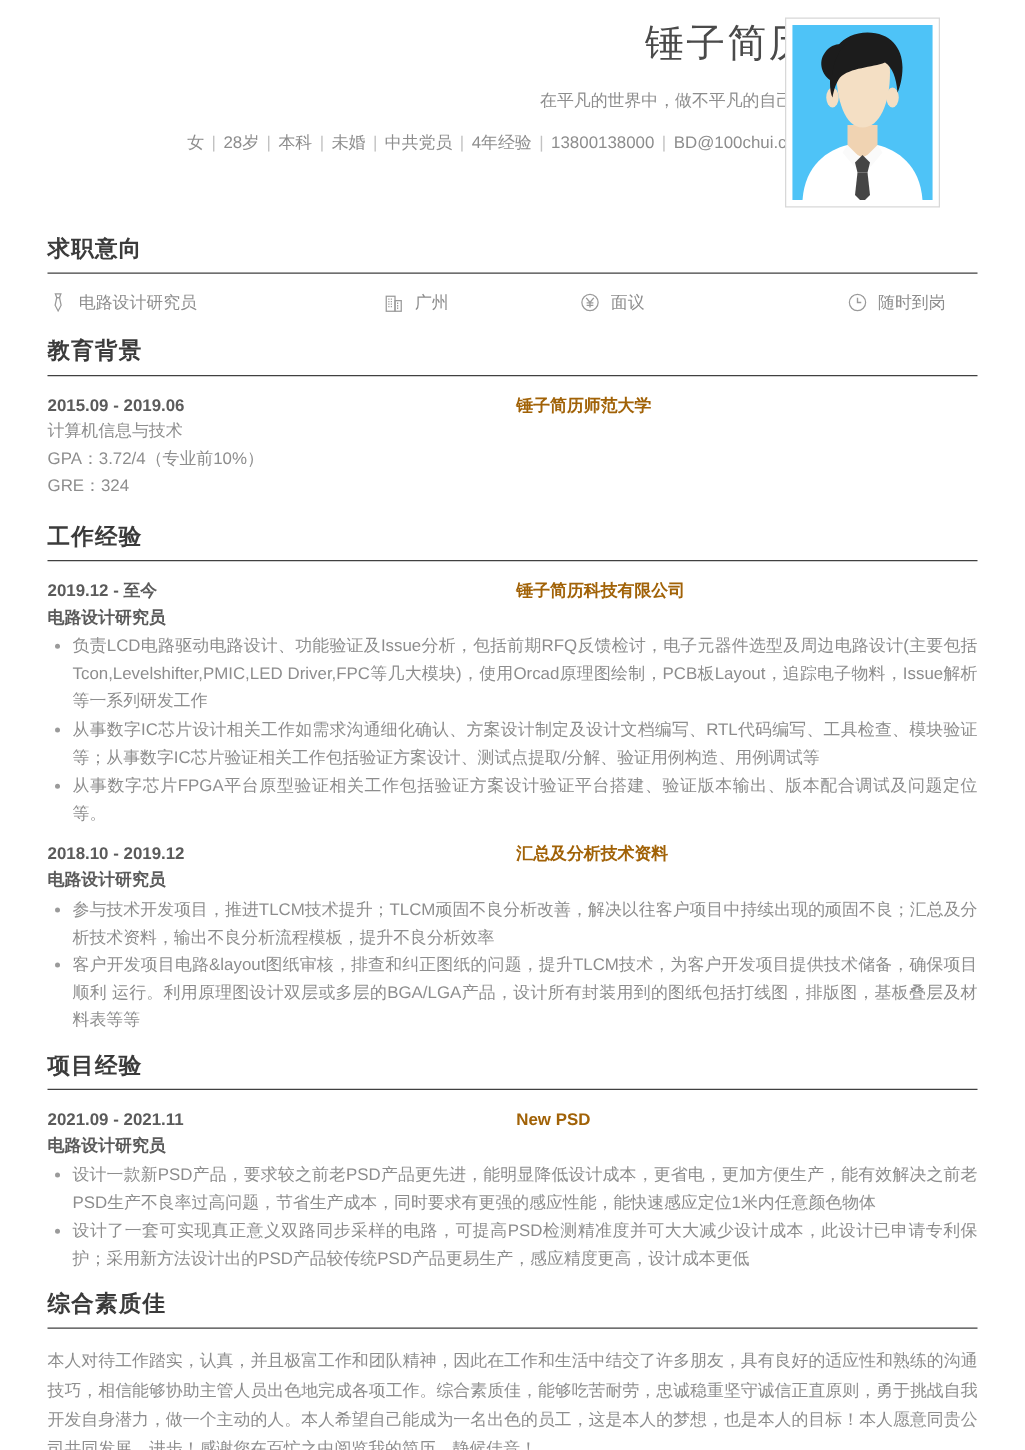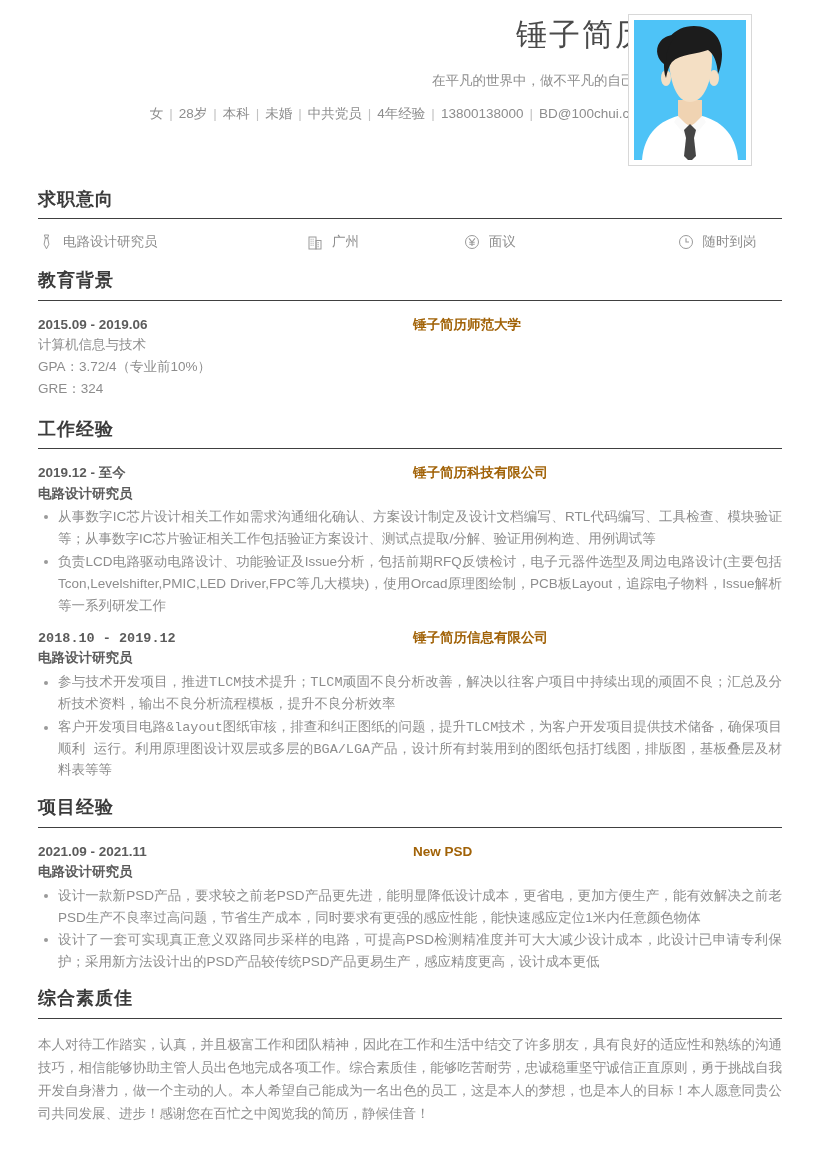--- a/index.html
+++ b/index.html
@@ -305,29 +305,30 @@
     <div class="section-head">工作经验</div>
     <div class="section-rule"></div>
 
     <div class="entry">
       <div class="entry-top">
         <div class="entry-date">2019.12 - 至今</div>
         <div class="entry-org">锤子简历科技有限公司</div>
       </div>
       <div class="entry-role">电路设计研究员</div>
       <ul class="bullets">
+        <li>负责LCD电路驱动电路设计、功能验证及Issue分析，包括前期RFQ反馈检讨，电子元器件选型及周边电路设计(主要包括 Tcon,Levelshifter,PMIC,LED Driver,FPC等几大模块)，使用Orcad原理图绘制，PCB板Layout，追踪电子物料，Issue解析等一系列研发工作</li>
         <li>从事数字IC芯片设计相关工作如需求沟通细化确认、方案设计制定及设计文档编写、RTL代码编写、工具检查、模块验证等；从事数字IC芯片验证相关工作包括验证方案设计、测试点提取/分解、验证用例构造、用例调试等</li>
-        <li>负责LCD电路驱动电路设计、功能验证及Issue分析，包括前期RFQ反馈检讨，电子元器件选型及周边电路设计(主要包括 Tcon,Levelshifter,PMIC,LED Driver,FPC等几大模块)，使用Orcad原理图绘制，PCB板Layout，追踪电子物料，Issue解析等一系列研发工作</li>
+        <li>从事数字芯片FPGA平台原型验证相关工作包括验证方案设计验证平台搭建、验证版本输出、版本配合调试及问题定位等。</li>
       </ul>
     </div>
 
-    <div class="entry" style="margin-top:12px;font-family:Liberation Mono, monospace;">
+    <div class="entry" style="margin-top:12px;">
       <div class="entry-top">
         <div class="entry-date">2018.10 - 2019.12</div>
-        <div class="entry-org">锤子简历信息有限公司</div>
+        <div class="entry-org">汇总及分析技术资料</div>
       </div>
       <div class="entry-role">电路设计研究员</div>
       <ul class="bullets">
         <li>参与技术开发项目，推进TLCM技术提升；TLCM顽固不良分析改善，解决以往客户项目中持续出现的顽固不良；汇总及分析技术资料，输出不良分析流程模板，提升不良分析效率</li>
         <li>客户开发项目电路&amp;layout图纸审核，排查和纠正图纸的问题，提升TLCM技术，为客户开发项目提供技术储备，确保项目顺利 运行。利用原理图设计双层或多层的BGA/LGA产品，设计所有封装用到的图纸包括打线图，排版图，基板叠层及材料表等等</li>
       </ul>
     </div>
   </div>
 
   <div class="section tight">

